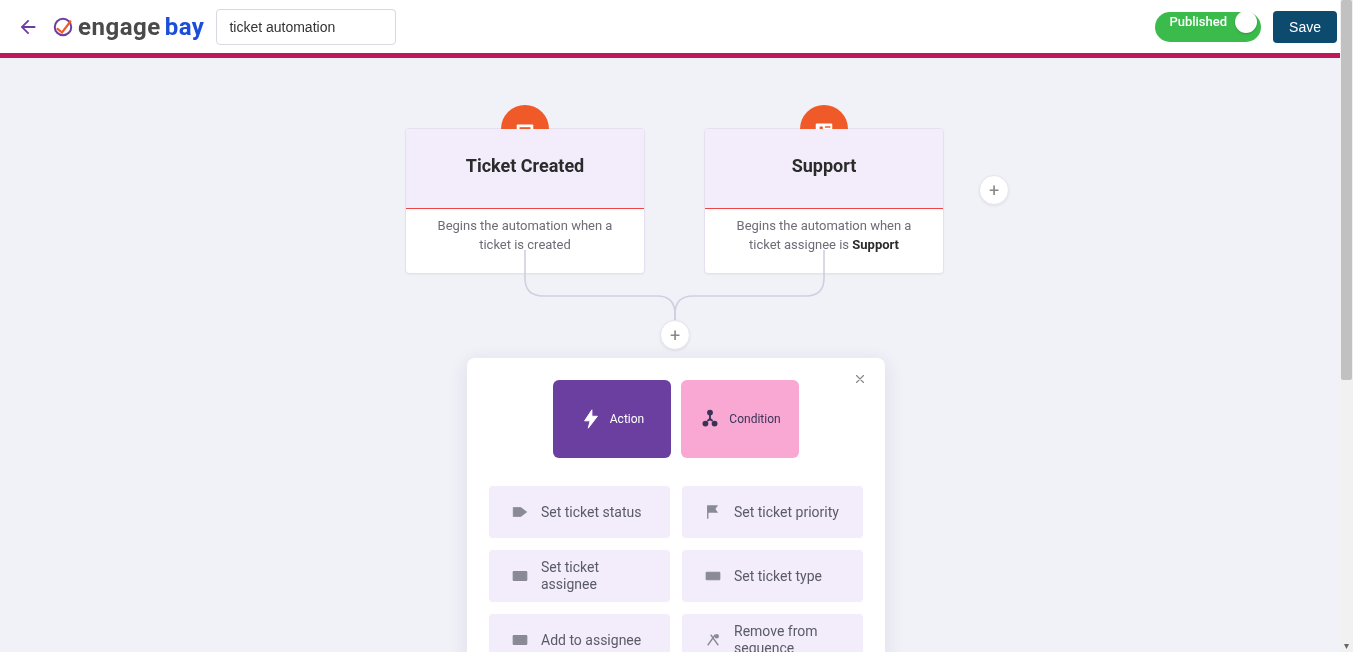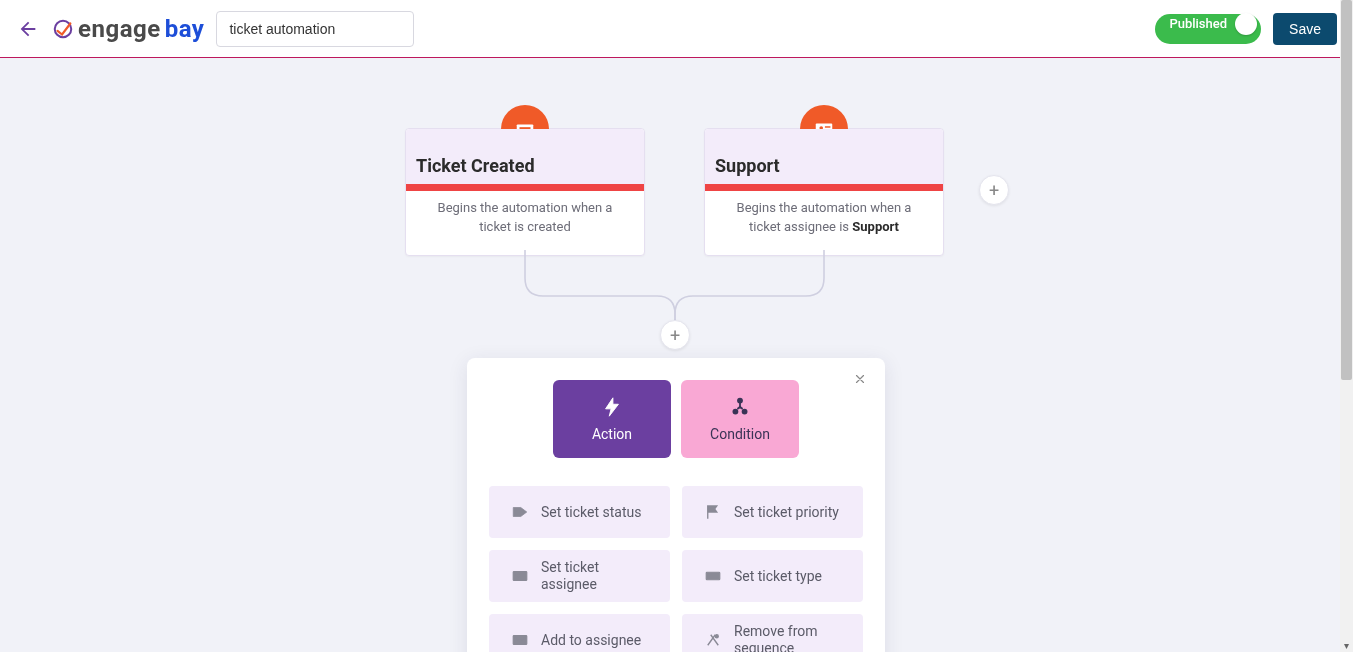--- a/index.html
+++ b/index.html
@@ -2,50 +2,50 @@
 <html><head>
 <meta charset="utf-8">
 <style>
   * { box-sizing: border-box; margin: 0; padding: 0; }
   html, body { width: 1366px; height: 652px; font-family: -apple-system, BlinkMacSystemFont, "Segoe UI", Roboto, Arial, sans-serif; overflow: hidden; background: #fff; }
   .viewport { width: 1353px; height: 652px; position: relative; }
   .scrollbar { position: absolute; right: 0; top: 0; width: 13px; height: 652px; background: #f1f1f1; }
   .scrollbar-thumb { position: absolute; right: 1px; top: 0; width: 11px; height: 380px; background: #c1c1c1; border-radius: 2px; }
   .scrollbar-down { position: absolute; bottom: 0; right: 0; width: 13px; height: 14px; display:flex; align-items:center; justify-content:center; color:#666; font-size:10px; }
 
-  .topbar { height: 58px; background: #fff; border-bottom: 1px solid #be185d; display: flex; align-items: center; padding: 0 16px; gap: 12px; }
+  .topbar { height: 58px; background: #fff; border-bottom: 5px solid #be185d; display: flex; align-items: center; padding: 0 16px; gap: 12px; }
   .back-arrow { width: 24px; height: 24px; color: #6b3fa0; display:flex; align-items:center; justify-content:center; cursor:pointer; }
   .logo { display:flex; align-items:center; gap:4px; font-weight:700; font-size:24px; letter-spacing:0.5px; }
   .logo .mark { color:#6b3fa0; display:flex; align-items:center; }
   .logo .eng { color:#4a4a4a; }
   .logo .bay { color:#1d4ed8; }
-  .name-input { width: 198px; height: 36px; border:1px solid #d8d8e0; border-radius:4px; padding: 0 12px; font-size:14px; color:#333; }
+  .name-input { width: 180px; height: 36px; border:1px solid #d8d8e0; border-radius:4px; padding: 0 12px; font-size:14px; color:#333; }
   .topbar-spacer { flex:1; }
   .publish-toggle { display:flex; align-items:center; height:30px; background:#3bbb4c; border-radius:15px; padding: 0 4px 10px 14px; gap:8px; color:#fff; font-size:13px; font-weight:500; cursor:pointer; }
   .publish-toggle .knob { width:22px; height:22px; background:#fff; border-radius:50%; box-shadow:0 1px 2px rgba(0,0,0,.2); }
   .save-btn { height:32px; padding:0 16px; background:#0c4a6e; color:#fff; border:none; border-radius:4px; font-size:14px; font-weight:500; cursor:pointer; }
 
   .canvas { position:absolute; top:58px; left:0; right:0; bottom:0; background:#f1f2f8; width:1353px; height:594px; }
 
   .trigger-card { position:absolute; width:240px; background:#fff; border:1px solid #e5dff0; border-radius:4px; box-shadow:0 1px 2px rgba(0,0,0,.04); }
-  .trigger-card .header { background:#f3ecfa; border-bottom:7px solid #ef4444; padding: 26px 10px 8px 10px; text-align:left; border-radius:4px 4px 0 0; position:relative;}
+  .trigger-card .header { background:#f3ecfa; border-bottom:1px solid #ef4444; padding: 26px 10px 32px 10px; text-align:center; border-radius:4px 4px 0 0; position:relative;}
   .trigger-card .title { font-size:18px; font-weight:700; color:#2b2b2b; }
   .trigger-card .body { padding: 8px 18px 18px; text-align:center; font-size:13px; color:#6d6d78; line-height:1.45; }
   .trigger-card .body b { color:#2b2b2b; }
   .trigger-icon { position:absolute; top:-24px; left:50%; transform:translateX(-50%); width:48px; height:48px; background:#f05a28; border-radius:50%; display:flex; align-items:center; justify-content:center; color:#fff; }
   .trigger-icon svg { width:22px; height:22px; fill:#fff; }
 
   .plus-circle { position:absolute; width:30px; height:30px; background:#fff; border:1px solid #e5e5ee; border-radius:50%; display:flex; align-items:center; justify-content:center; color:#888; font-size:18px; box-shadow:0 1px 3px rgba(0,0,0,.08); cursor:pointer; }
 
   .connector { position:absolute; pointer-events:none; }
 
   .panel { position:absolute; width:418px; background:#fff; border-radius:8px; box-shadow:0 4px 20px rgba(40,40,80,.10); padding: 22px 22px 8px; }
   .panel-close { position:absolute; top:10px; right:14px; width:22px; height:22px; color:#888; font-size:16px; display:flex; align-items:center; justify-content:center; cursor:pointer; }
   .panel-tabs { display:flex; gap:10px; justify-content:center; margin-bottom:28px; }
-  .tab { width:118px; height:78px; border-radius:6px; display:flex; flex-direction:column; align-items:center; justify-content:center; gap:8px; font-size:14px; cursor:pointer; }
+  .tab { width:118px; height:78px; border-radius:6px; display:flex; align-items:center; justify-content:center; gap:8px; font-size:12px; cursor:pointer; }
   .tab.active { background:#6b3fa0; color:#fff; }
   .tab.inactive { background:#f9a8d4; color:#3a3356; }
   .tab svg { width:22px; height:22px; }
   .tab.active svg { fill:#fff; stroke:#fff; }
   .tab.inactive svg { fill:#3a3356; stroke:#3a3356; }
 
   .action-grid { display:grid; grid-template-columns: 1fr 1fr; gap:12px; }
   .action-item { background:#f3ecfa; border-radius:4px; height:52px; display:flex; align-items:center; gap:12px; padding:0 22px; color:#5b5b68; font-size:14px; cursor:pointer; }
   .action-item svg { width:18px; height:18px; flex:0 0 18px; fill:#8a8a96; stroke:#8a8a96; }
   .action-item span { line-height:1.2; }

